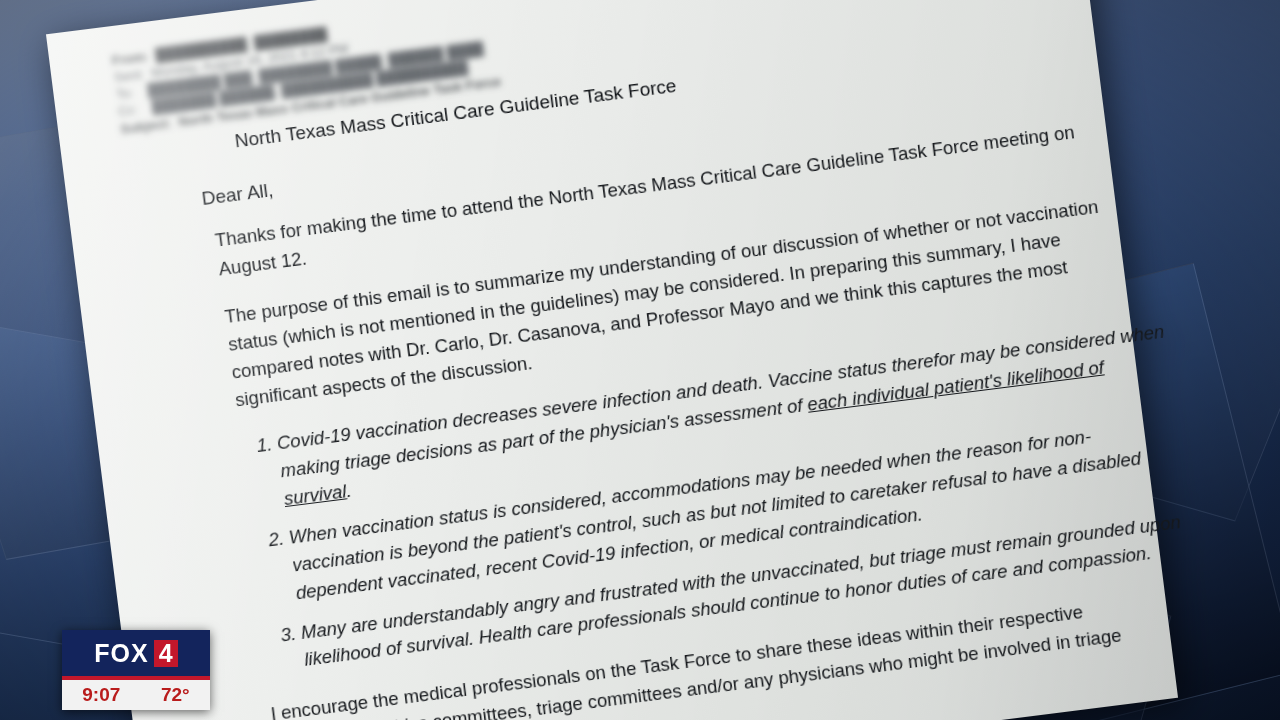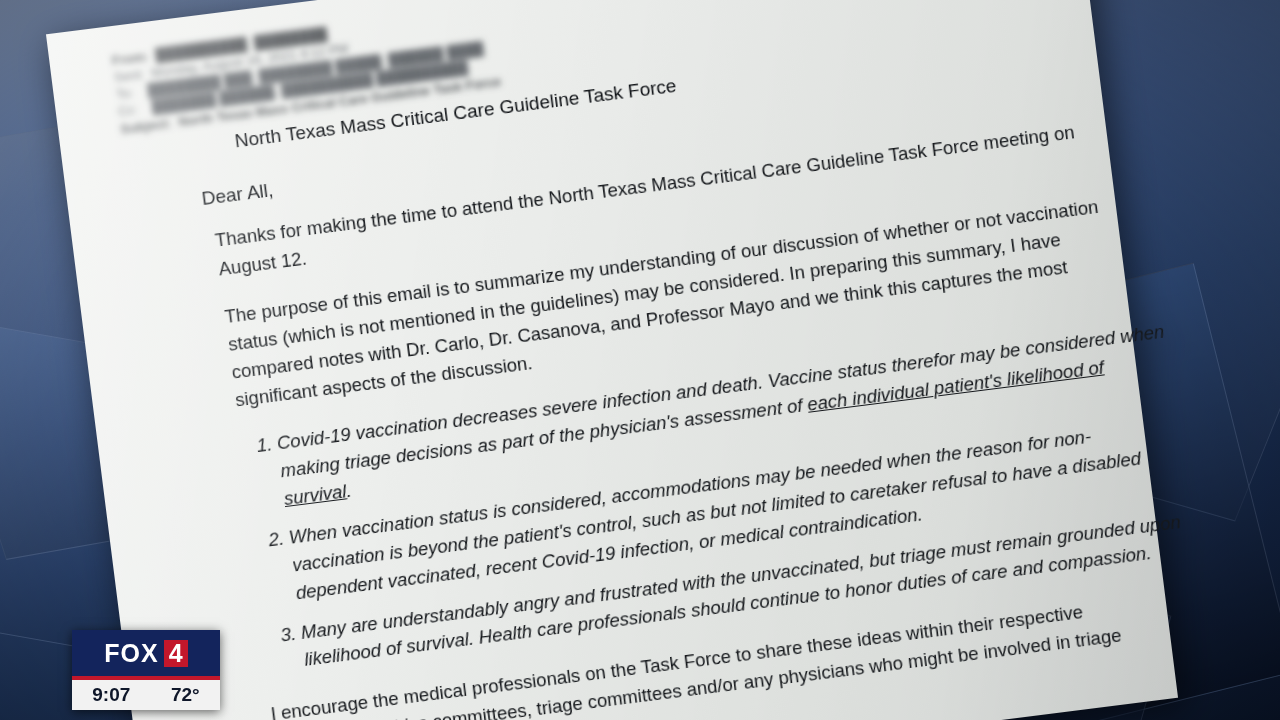--- a/index.html
+++ b/index.html
@@ -116,21 +116,21 @@
   }
   .doc-sign {
     font-size: 18px;
     line-height: 1.5;
     margin: 10px 0 0 94px;
   }
 
   
   .bug {
     position: absolute;
-    left: 72px;
+    left: 62px;
     bottom: 10px;
     width: 148px;
     box-shadow: 0 2px 10px rgba(0,0,0,0.6);
   }
   .bug-top {
     background: #13245c;
     height: 46px;
     display: flex;
     align-items: center;
     justify-content: center;
@@ -152,21 +152,21 @@
     padding: 1px 5px;
     margin-left: 5px;
     line-height: 1;
   }
   .bug-bottom {
     background: #f2f2f2;
     height: 30px;
     display: flex;
     align-items: center;
     justify-content: space-around;
-    color: #0f172a;
+    color: #b91c1c;
     font-weight: bold;
     font-size: 19px;
     border-top: 2px solid #c3172b;
   }
 </style>
 </head>
 <body>
 
 <div id="screen">
 

